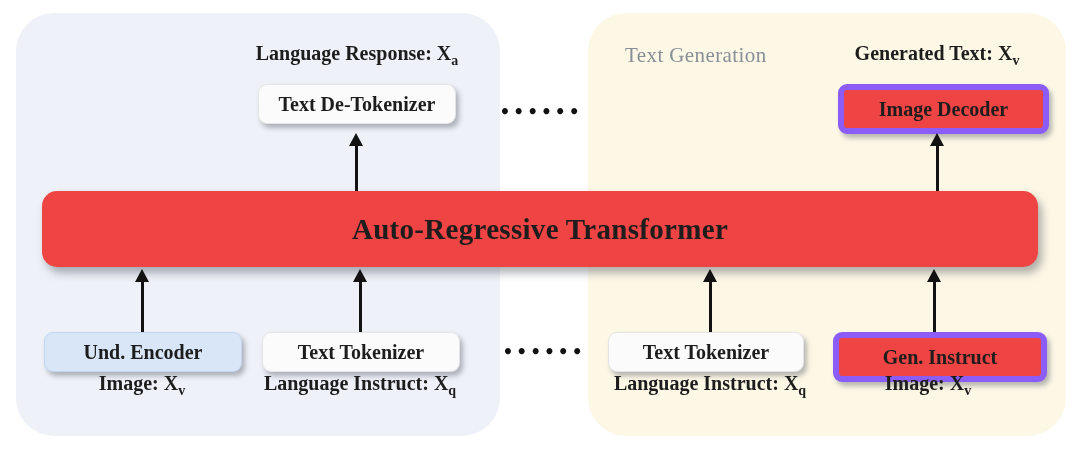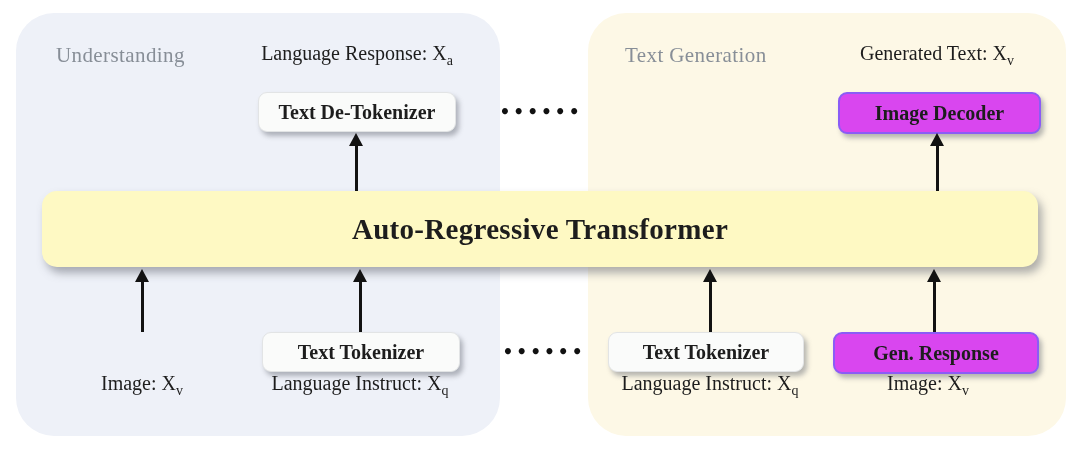--- a/index.html
+++ b/index.html
@@ -6,38 +6,38 @@
   .canvas{
     position:relative;width:1080px;height:457px;background:#ffffff;overflow:hidden;
     font-family:"Liberation Serif","DejaVu Serif",serif;color:#1d1d1d;
   }
   .panel{position:absolute;border-radius:38px;}
   .panel-left{left:16px;top:13px;width:484px;height:423px;background:#eef1f8;}
   .panel-right{left:588px;top:13px;width:478px;height:423px;background:#fdf8e6;}
 
   .heading{position:absolute;top:43px;font-size:21px;color:#878e97;letter-spacing:.4px;white-space:nowrap;}
 
-  .io-label{position:absolute;transform:translateX(-50%);font-size:20px;font-weight:400;white-space:nowrap;}
+  .io-label{position:absolute;transform:translateX(-50%);font-size:20px;font-weight:700;white-space:nowrap;}
   .io-label sub{font-size:14px;line-height:0;}
   .io-top{top:42px;}
   .io-bottom{top:372px;}
 
   .box{
     position:absolute;height:38px;display:flex;align-items:center;justify-content:center;
     font-size:20px;font-weight:600;border-radius:9px;white-space:nowrap;
     box-shadow:3px 4px 5px rgba(95,100,110,.45);
   }
   .box-white{background:#fafbfa;border:1px solid #e2e4e5;}
   .box-blue{background:#d9e6f8;border:1px solid #c4d5ee;}
-  .box-yellow{background:#d946ef;border:2px solid #8b5cf6;text-align:right;}
-  .row-top{top:92px;}
+  .box-yellow{background:#ef4444;border:6px solid #8b5cf6;text-align:right;}
+  .row-top{top:84px;}
   .row-bottom{top:332px;}
 
   .bar{
-    position:absolute;left:42px;top:191px;width:996px;height:76px;background:#fef9c3;
+    position:absolute;left:42px;top:191px;width:996px;height:76px;background:#ef4444;
     border-radius:15px;box-shadow:4px 6px 8px rgba(95,100,110,.5);
     display:flex;align-items:center;justify-content:center;
   }
   .bar-title{font-size:29px;font-weight:600;letter-spacing:.3px;}
 
   .arrow{position:absolute;width:16px;display:flex;flex-direction:column;align-items:center;}
   .arrow-head{width:0;height:0;border-left:7px solid transparent;border-right:7px solid transparent;border-bottom:13px solid #121212;}
   .arrow-line{width:3px;flex:1;background:#121212;}
 
   .dots{
@@ -46,21 +46,20 @@
   }
 </style>
 </head>
 <body>
 
 <div class="canvas">
 
   <div class="panel panel-left"></div>
   <div class="panel panel-right"></div>
 
-  <div class="heading" style="left:56px;">Understanding</div>
   <div class="heading" style="left:625px;">Text Generation</div>
 
   <div class="io-label io-top" style="left:357px;">
     <span>Language Response: X</span><sub>a</sub>
   </div>
   <div class="io-label io-top" style="left:937px;">
     <span>Generated Text: X</span><sub>v</sub>
   </div>
 
   <div class="box box-white row-top" style="left:258px;width:196px;">Text De-Tokenizer</div>
@@ -92,23 +91,24 @@
   </div>
   <div class="arrow" style="left:702px;top:269px;height:63px;">
     <div class="arrow-head"></div>
     <div class="arrow-line"></div>
   </div>
   <div class="arrow" style="left:926px;top:269px;height:63px;">
     <div class="arrow-head"></div>
     <div class="arrow-line"></div>
   </div>
 
+  <div class="box box-blue row-bottom" style="left:44px;width:196px;">Und. Encoder</div>
   <div class="box box-white row-bottom" style="left:262px;width:196px;">Text Tokenizer</div>
   <div class="box box-white row-bottom" style="left:608px;width:194px;">Text Tokenizer</div>
-  <div class="box box-yellow row-bottom" style="left:833px;width:202px;">Gen. Response</div>
+  <div class="box box-yellow row-bottom" style="left:833px;width:202px;">Gen. Instruct</div>
 
   <div class="io-label io-bottom" style="left:142px;">
     <span>Image: X</span><sub>v</sub>
   </div>
   <div class="io-label io-bottom" style="left:360px;">
     <span>Language Instruct: X</span><sub>q</sub>
   </div>
   <div class="io-label io-bottom" style="left:710px;">
     <span>Language Instruct: X</span><sub>q</sub>
   </div>

